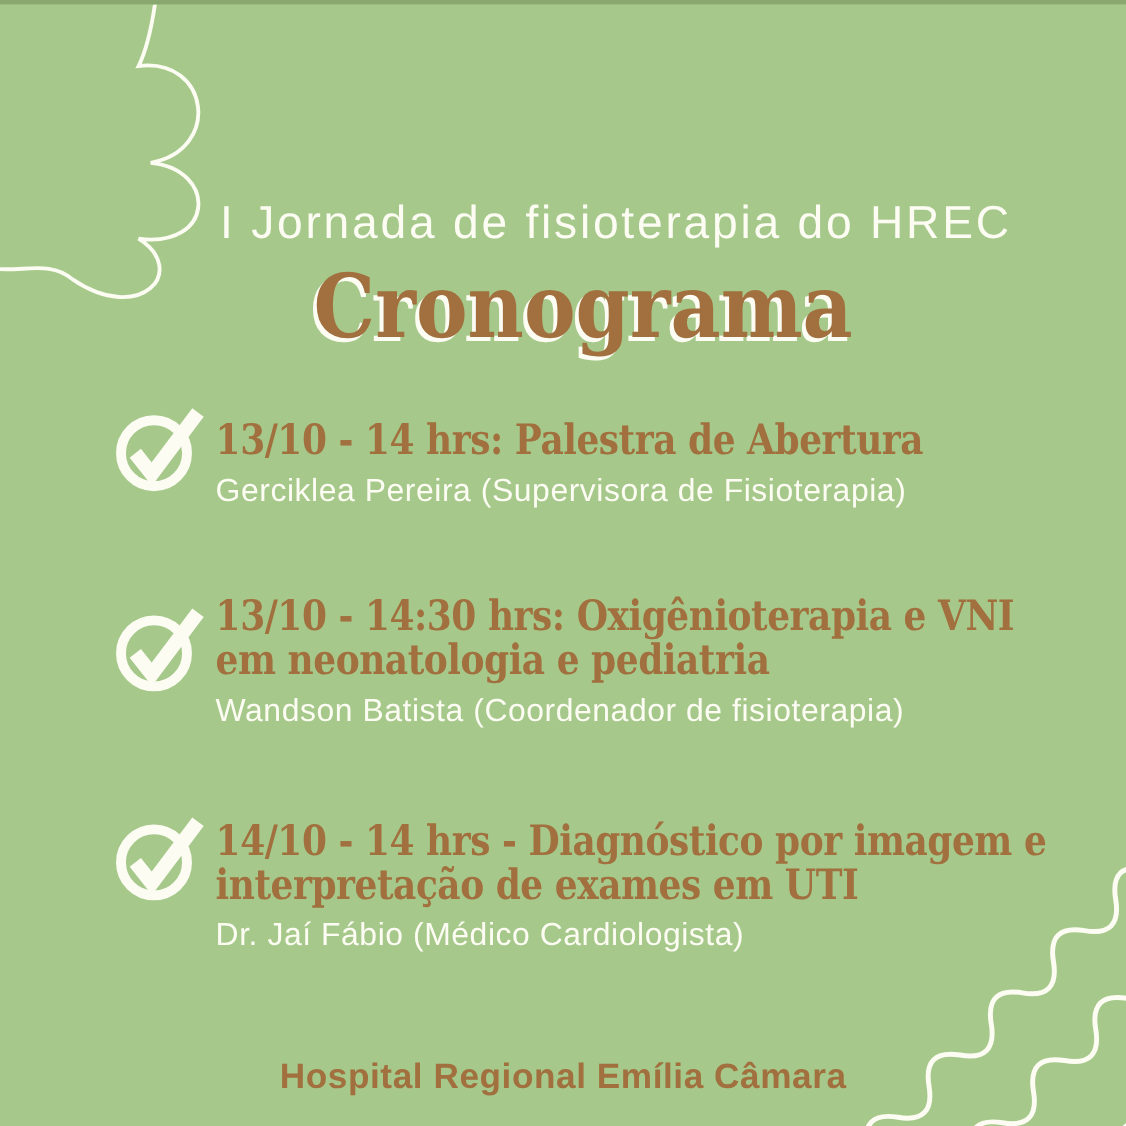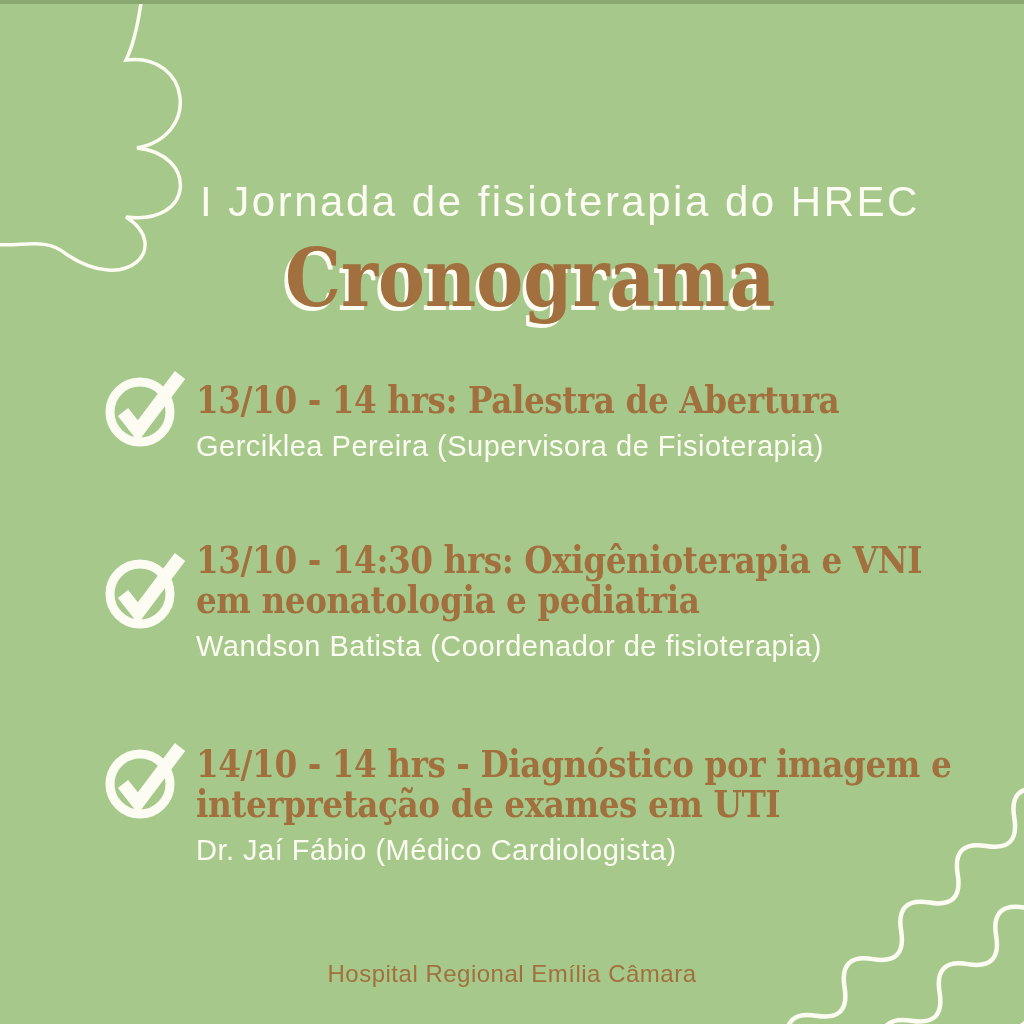--- a/index.html
+++ b/index.html
@@ -78,22 +78,22 @@
   .schedule-row.row-1 .row-text { margin-top: 10px; }
   .schedule-row.row-2 { top: 548px; }
   .schedule-row.row-2 .row-text { margin-top: -12px; }
   .schedule-row.row-3 { top: 738px; }
   .schedule-row.row-3 .row-text { margin-top: 2px; }
   .footer-org {
     position: absolute;
     left: 0; right: 0; top: 956px;
     text-align: center;
     color: #a1703e;
-    font-size: 24px;
-    font-weight: normal;
+    font-size: 32px;
+    font-weight: bold;
     letter-spacing: 0.5px;
   }
 </style>
 </head>
 <body>
 
 <div class="poster">
 
   <svg class="deco-svg" viewBox="0 0 1024 1024" aria-hidden="true">
     <g fill="none" stroke="#fcfcf3" stroke-width="3.5" stroke-linecap="round">

